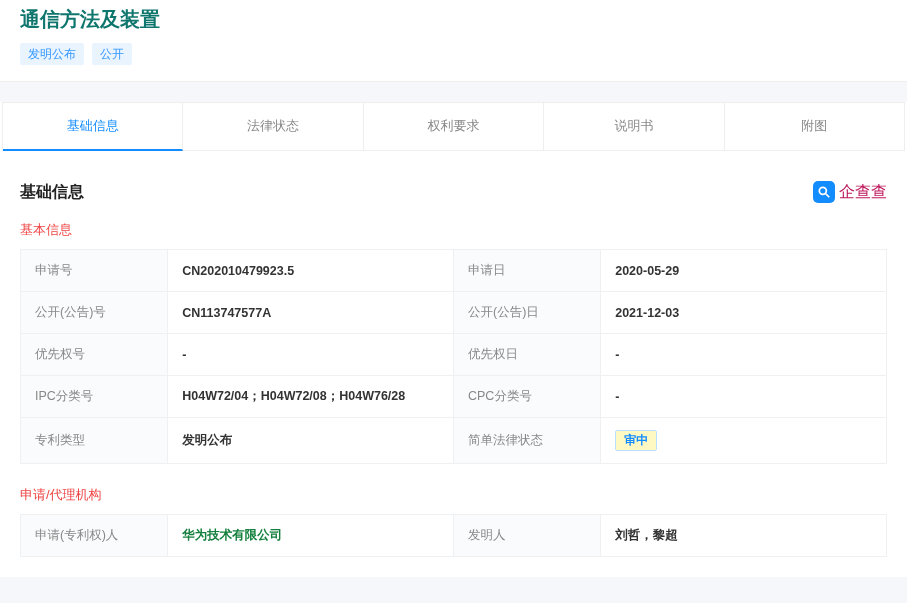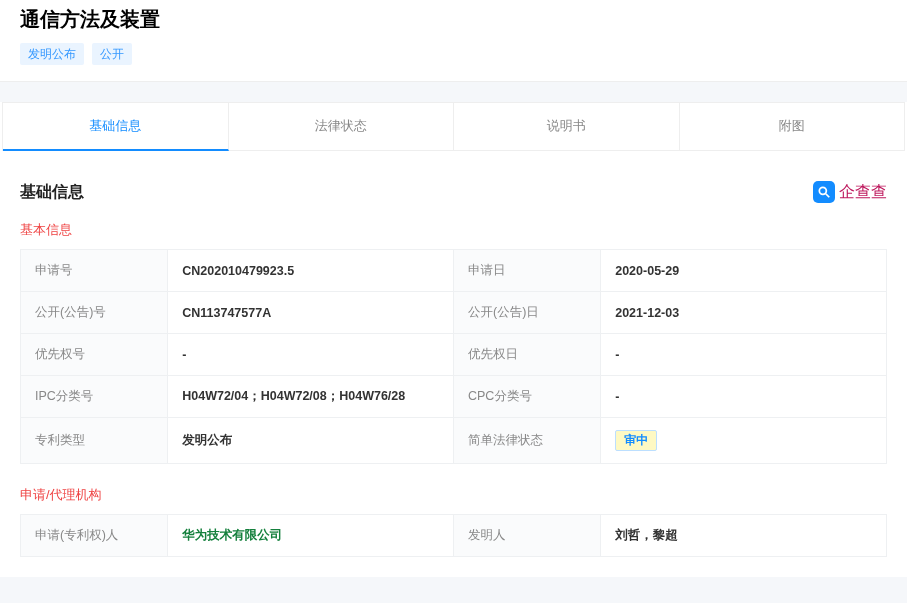--- a/index.html
+++ b/index.html
@@ -11,21 +11,21 @@
     width: 907px;
   }
   .header {
     padding: 6px 20px 16px 20px;
     background: #fff;
     border-bottom: 1px solid #eee;
   }
   .title {
     font-size: 20px;
     font-weight: 700;
-    color: #000000;
+    color: #0f766e;
     margin-bottom: 10px;
   }
   .tags { display: flex; gap: 8px; }
   .tag-pill {
     display: inline-block;
     padding: 2px 8px;
     font-size: 12px;
     border-radius: 2px;
     line-height: 18px;
   }
@@ -141,20 +141,21 @@
     <span class="tag-pill tag-blue">公开</span>
   </div>
 </div>
 
 <div class="gap"></div>
 
 <div class="tabs-wrap">
   <div class="tabs">
     <div class="tab active">基础信息</div>
     <div class="tab">法律状态</div>
+    <div class="tab">权利要求</div>
     <div class="tab">说明书</div>
     <div class="tab">附图</div>
   </div>
 </div>
 
 <div class="section">
   <div class="section-title-row">
     <div class="section-title">基础信息</div>
     <div class="brand">
       <span class="brand-icon">

